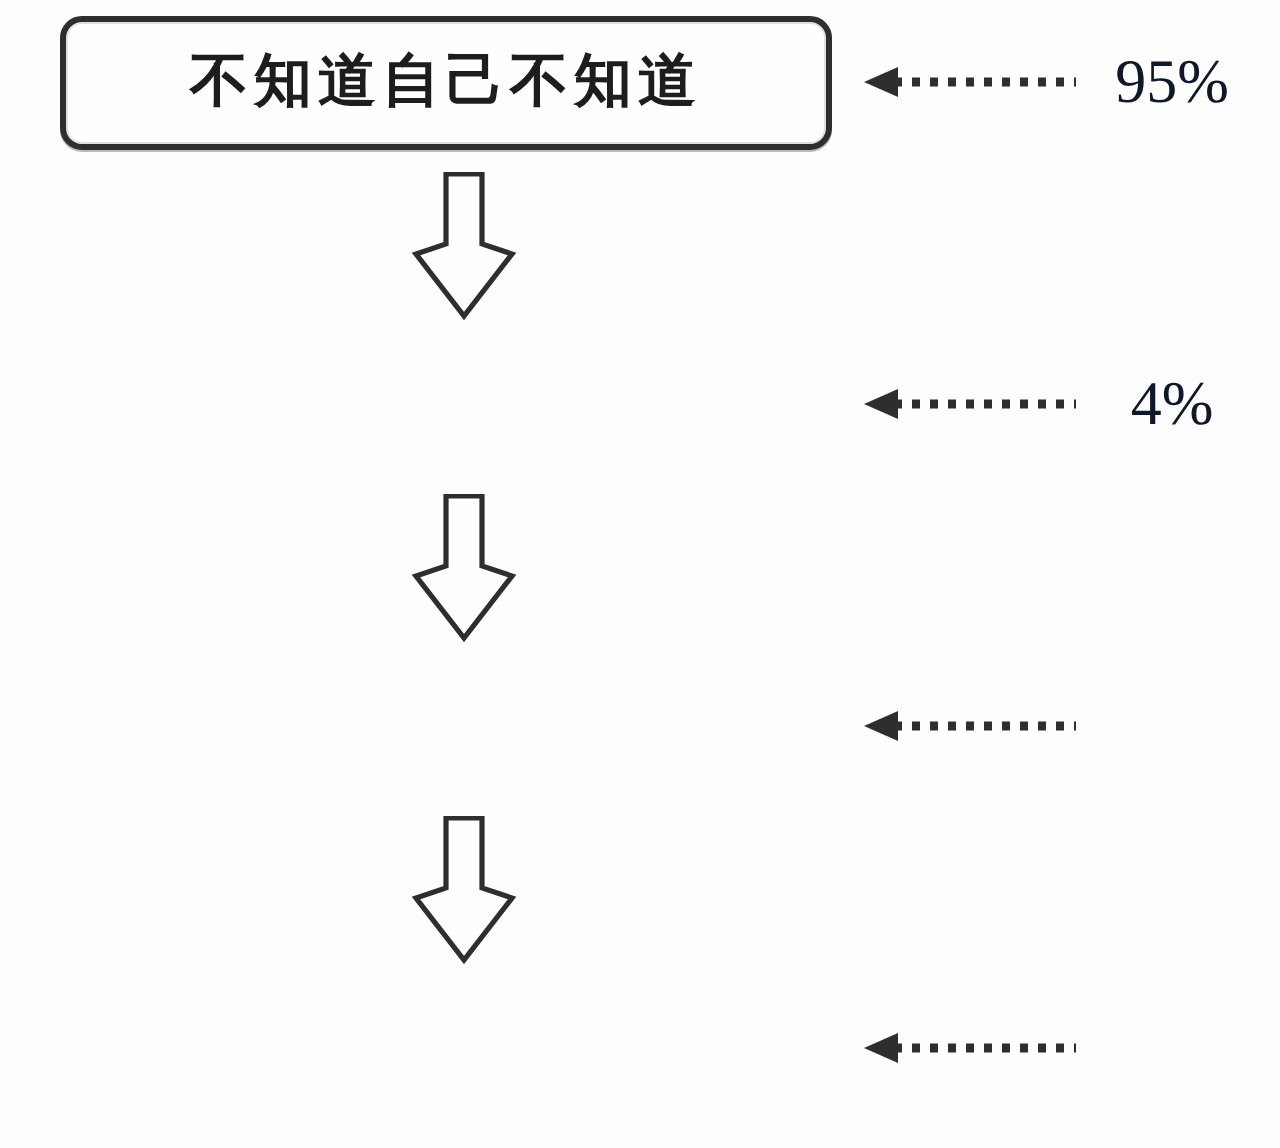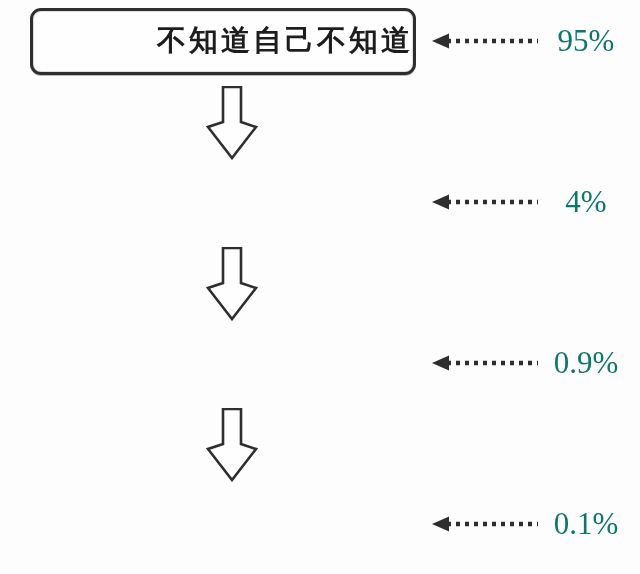--- a/index.html
+++ b/index.html
@@ -15,40 +15,40 @@
   .flow-box {
     position: absolute;
     left: 30px;
     width: 386px;
     height: 67px;
     background: #fefefe;
     border: 3px solid #2e2e2e;
     border-radius: 11px;
     display: flex;
     align-items: center;
-    justify-content: flex-end;
+    justify-content: center;
     box-shadow: 0 1px 0 rgba(60,60,60,.35), inset 0 0 0 1px rgba(90,90,90,.18);
   }
   .flow-box .label {
     font-size: 29px;
     font-weight: 700;
     color: #1d1d1d;
     letter-spacing: 3px;
     white-space: nowrap;
     transform: translateY(-1px);
   }
   .down-arrow { position: absolute; left: 205px; width: 54px; height: 74px; }
   .dotted-arrow { position: absolute; left: 432px; width: 106px; height: 18px; }
   .pct {
     position: absolute;
     left: 531px;
     width: 110px;
     text-align: center;
     font-size: 31px;
-    color: #0f766e;
+    color: #0f172a;
     line-height: 36px;
     white-space: nowrap;
   }
 </style>
 </head>
 <body>
 
 <div class="canvas">
 
   <svg width="0" height="0" style="position:absolute" aria-hidden="true">
@@ -80,24 +80,22 @@
   </svg>
   <div class="pct" style="top:184px">4%</div>
 
   <svg class="down-arrow" style="top:247px">
     <use href="#arrow-down"></use>
   </svg>
 
   <svg class="dotted-arrow" style="top:354px">
     <use href="#arrow-dotted-left"></use>
   </svg>
-  <div class="pct" style="top:345px">0.9%</div>
 
   <svg class="down-arrow" style="top:408px">
     <use href="#arrow-down"></use>
   </svg>
 
   <svg class="dotted-arrow" style="top:515px">
     <use href="#arrow-dotted-left"></use>
   </svg>
-  <div class="pct" style="top:506px">0.1%</div>
 
 </div>
 
 </body></html>

